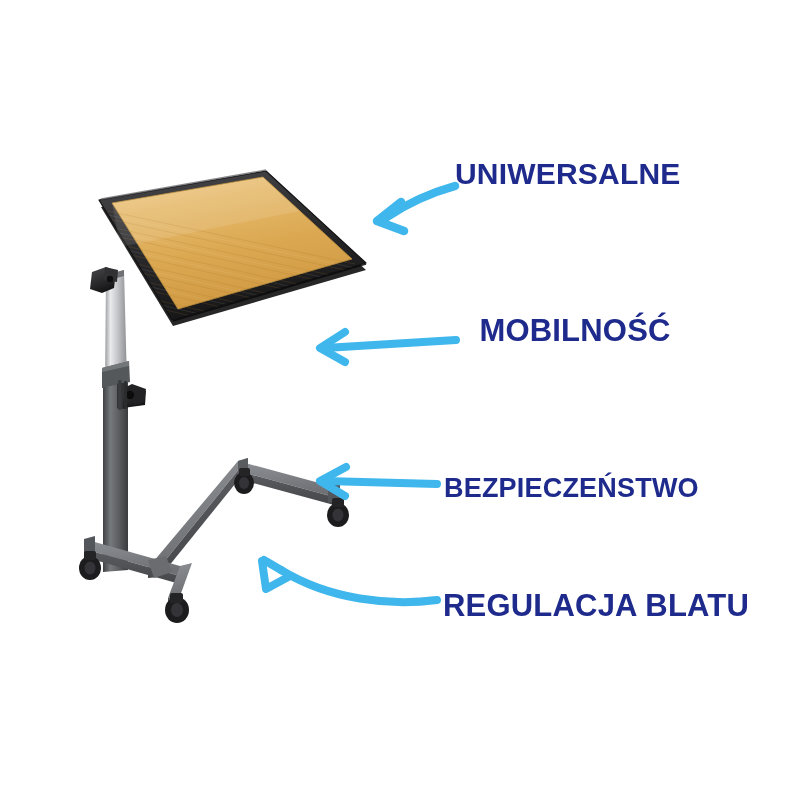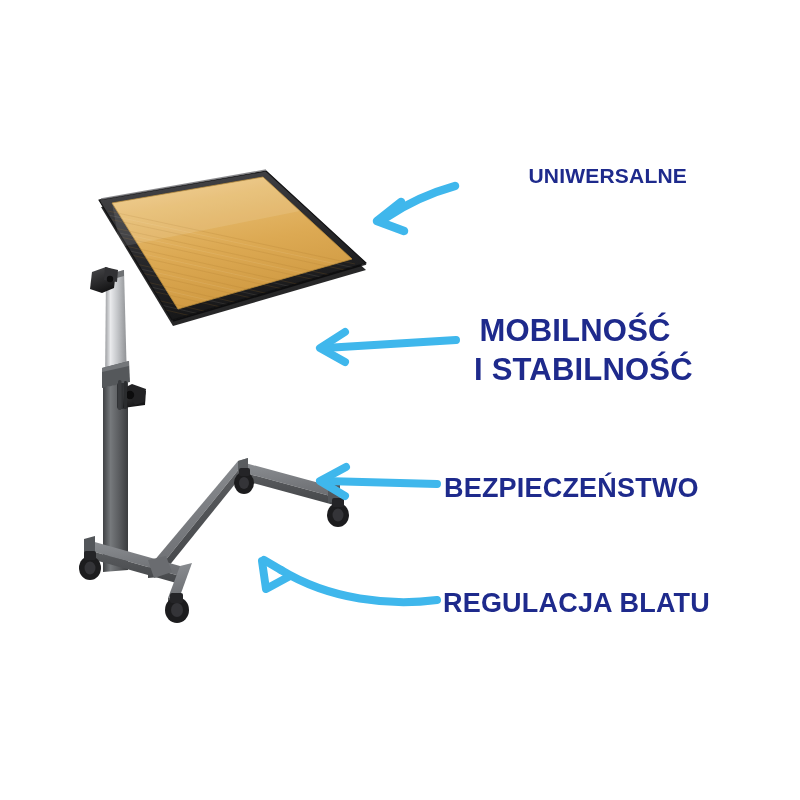--- a/index.html
+++ b/index.html
@@ -36,44 +36,44 @@
     letter-spacing: 0.2px;
     white-space: nowrap;
     line-height: 1.25;
   }
   .callout .line {
     display: block;
   }
   
   #label-universal {
     left: 455px;
-    top: 163px;
-    font-size: 21px;
-    text-align: right;
+    top: 155px;
+    font-size: 30px;
+    text-align: left;
     width: 232px;
   }
   
   #label-mobility {
     left: 474px;
     top: 312px;
     font-size: 31px;
     text-align: center;
     width: 202px;
   }
   
   #label-safety {
     left: 444px;
     top: 472px;
     font-size: 27px;
   }
   
   #label-adjust {
     left: 443px;
     top: 587px;
-    font-size: 27px;
+    font-size: 31px;
   }
   .arrow-layer {
     position: absolute;
     left: 0; top: 0;
     width: 800px;
     height: 800px;
   }
 </style>
 </head>
 <body>
@@ -256,21 +256,20 @@
       <path d="M281,570 L264,560" stroke="#3FB7EC" stroke-width="8" fill="none" stroke-linecap="round"></path>
     </g>
   </svg>
 
   <div class="callout" id="label-universal">
     <span class="line">UNIWERSALNE</span>
   </div>
 
   <div class="callout" id="label-mobility">
     <span class="line">MOBILNOŚĆ</span>
-    <span class="line">I STABILNOŚĆ</span>
   </div>
 
   <div class="callout" id="label-safety">
     <span class="line">BEZPIECZEŃSTWO</span>
   </div>
 
   <div class="callout" id="label-adjust">
     <span class="line">REGULACJA BLATU</span>
   </div>
 

